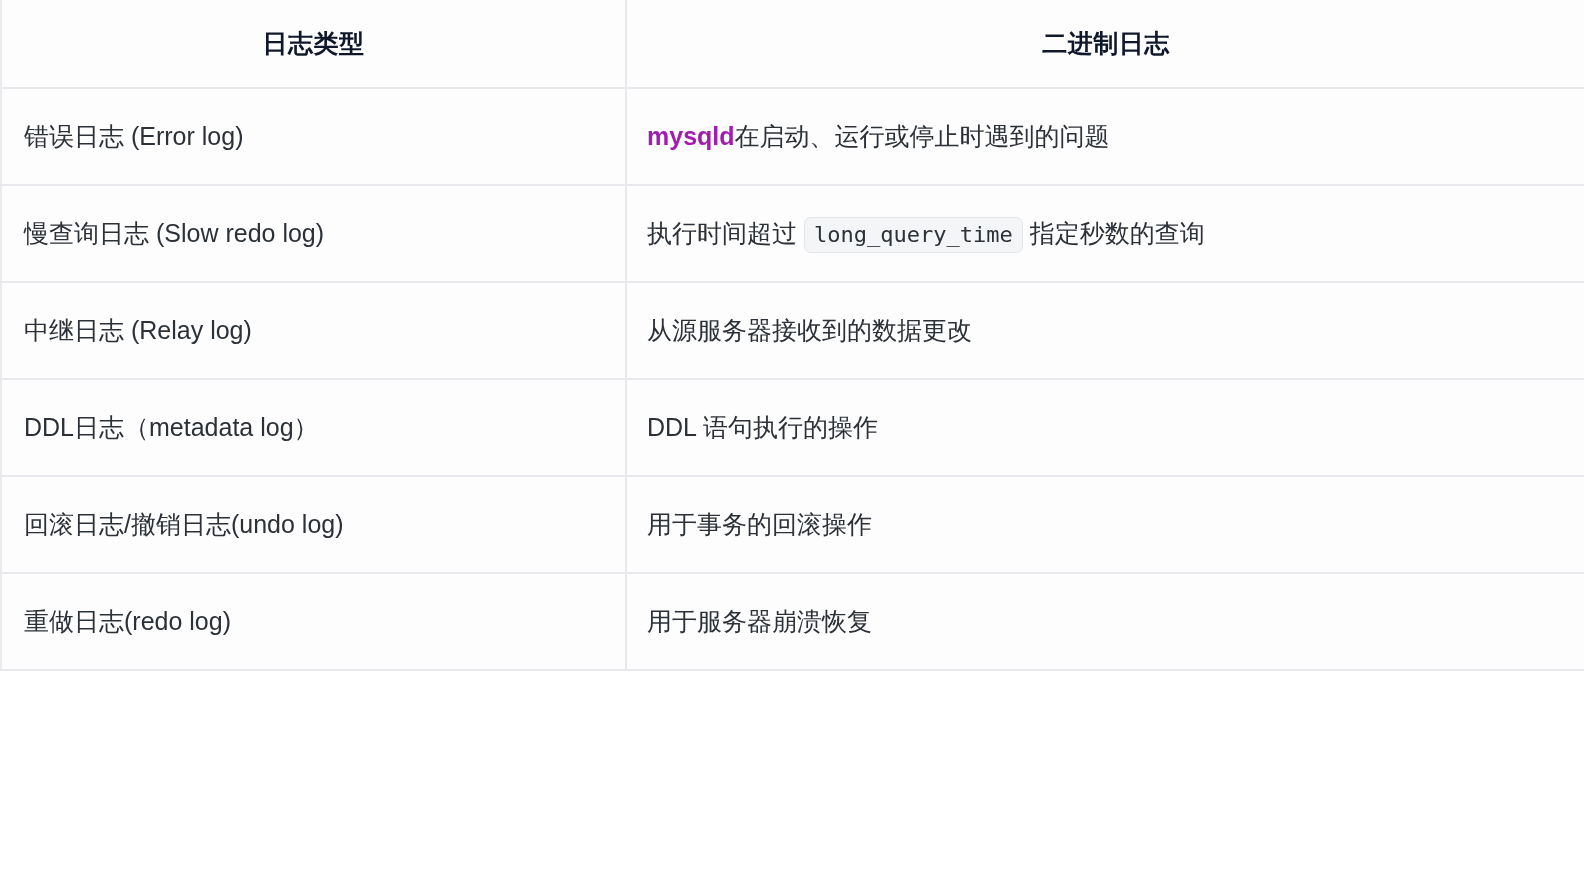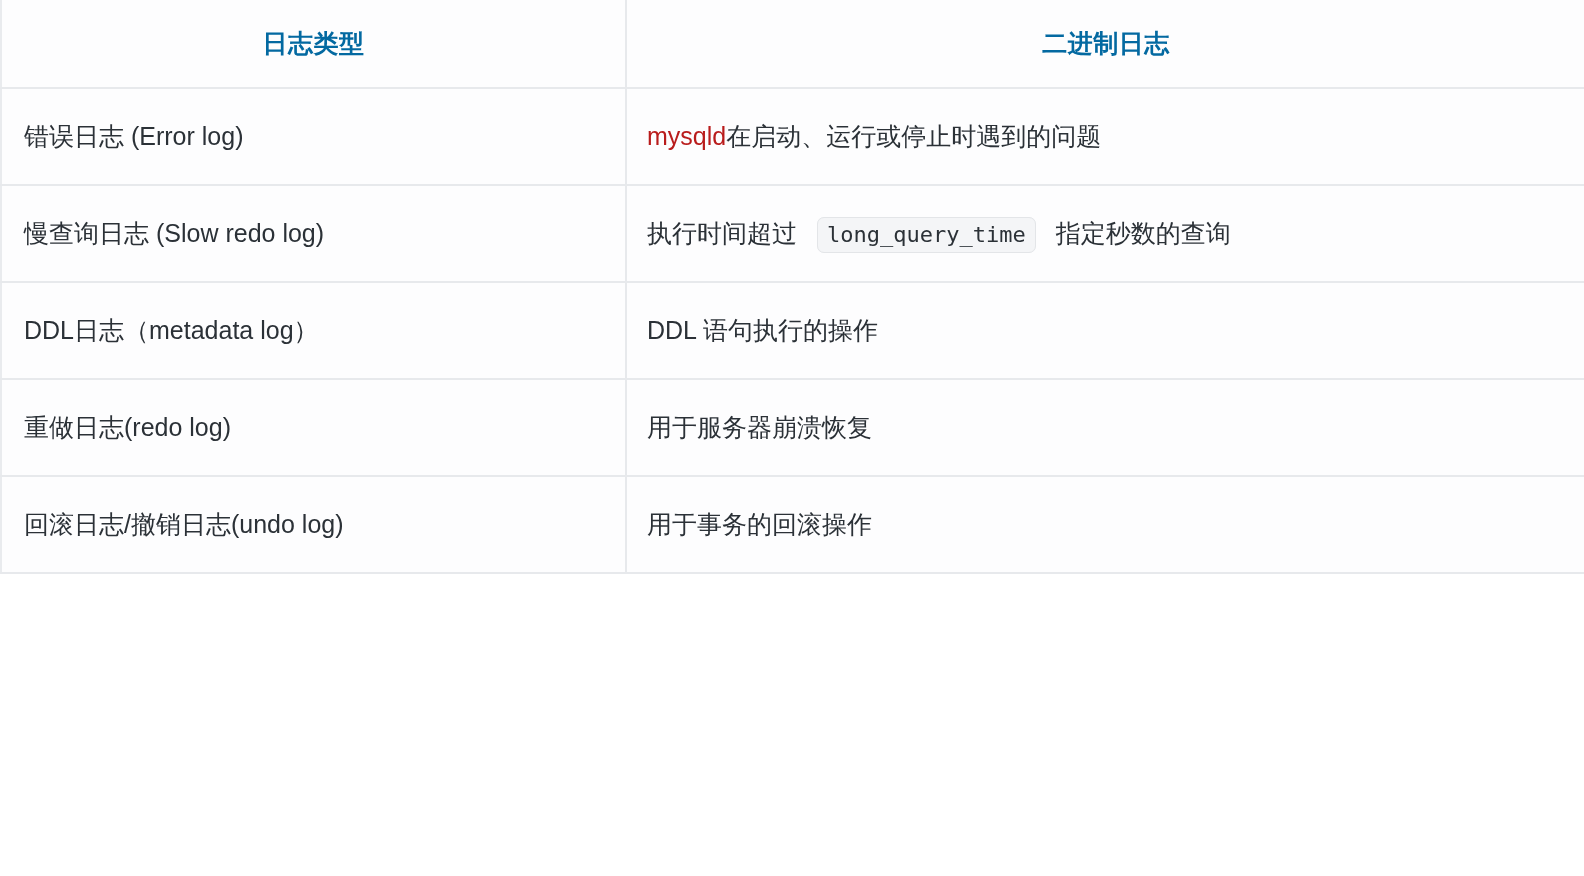--- a/index.html
+++ b/index.html
@@ -26,21 +26,21 @@
   .log-table col.col-type { width: 625px; }
   .log-table col.col-info { width: 959px; }
 
   .log-table thead th {
     height: 88px;
     box-sizing: border-box;
     text-align: center;
     vertical-align: middle;
     font-size: 25px;
     font-weight: bold;
-    color: #0369a1;
+    color: #0f172a;
     letter-spacing: 0.5px;
     border-bottom: 2px solid #e7e9ec;
     background: #fdfdfe;
     padding: 0 10px;
   }
 
   .log-table thead th.th-type {
     border-right: 2px solid #e7e9ec;
     border-left: 2px solid #e9ebee;
   }
@@ -63,33 +63,33 @@
     border-right: 2px solid #e7e9ec;
     border-left: 2px solid #e9ebee;
     margin-left: 14px;
   }
 
   .log-table tbody td.cell-info {
     padding-left: 20px;
   }
 
   .bold-term {
-    font-weight: normal;
-    color: #b91c1c;
+    font-weight: bold;
+    color: #a21caf;
   }
 
   code.inline-code {
     font-family: "DejaVu Sans Mono", "Liberation Mono", monospace;
     font-size: 22px;
     background: #f4f5f7;
     border: 1px solid #e3e5e8;
     border-radius: 7px;
     padding: 4px 9px 5px 9px;
     color: #2b3137;
-    margin: 0 20px;
+    margin: 0 7px;
     white-space: nowrap;
     line-height: 1;
   }
 </style>
 </head>
 <body>
 
 <table class="log-table">
   <colgroup>
     <col class="col-type">
@@ -108,30 +108,34 @@
       <td class="cell-info"><span class="bold-term">mysqld</span><span>在启动、运行或停止时遇到的问题</span></td>
     </tr>
 
 
     <tr>
       <td class="cell-type">慢查询日志 (Slow redo log)</td>
       <td class="cell-info"><span>执行时间超过</span><code class="inline-code">long_query_time</code><span>指定秒数的查询</span></td>
     </tr>
 
 
+    <tr>
+      <td class="cell-type">中继日志 (Relay log)</td>
+      <td class="cell-info">从源服务器接收到的数据更改</td>
+    </tr>
 
     <tr>
       <td class="cell-type">DDL日志（metadata log）</td>
       <td class="cell-info">DDL 语句执行的操作</td>
     </tr>
 
     <tr>
-      <td class="cell-type">重做日志(redo log)</td>
-      <td class="cell-info">用于服务器崩溃恢复</td>
+      <td class="cell-type">回滚日志/撤销日志(undo log)</td>
+      <td class="cell-info">用于事务的回滚操作</td>
     </tr>
 
     <tr>
-      <td class="cell-type">回滚日志/撤销日志(undo log)</td>
-      <td class="cell-info">用于事务的回滚操作</td>
+      <td class="cell-type">重做日志(redo log)</td>
+      <td class="cell-info">用于服务器崩溃恢复</td>
     </tr>
 
   </tbody>
 </table>
 
 </body></html>

